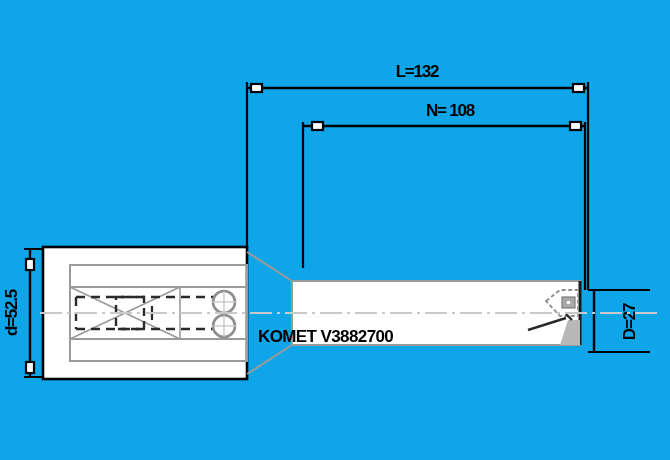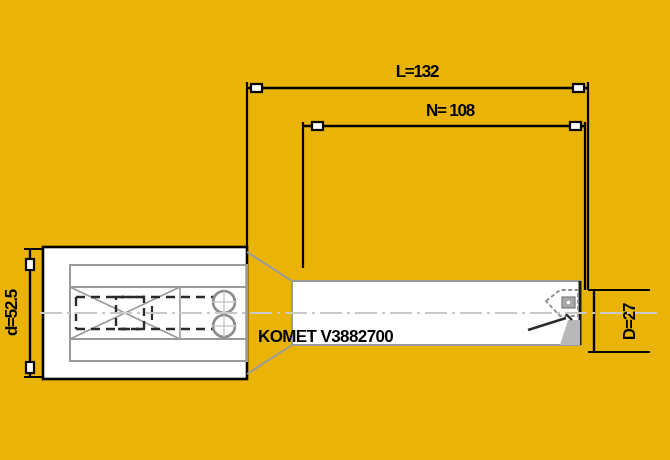--- a/index.html
+++ b/index.html
@@ -4,21 +4,21 @@
 <style>
   html, body {
     margin: 0;
     padding: 0;
     background: #ffffff;
   }
   #canvas {
     position: relative;
     width: 670px;
     height: 460px;
-    background: #eab308;
+    background: #0ea5e9;
     font-family: "Liberation Sans", sans-serif;
     overflow: hidden;
   }
   svg#drawing {
     position: absolute;
     left: 0;
     top: 0;
     width: 670px;
     height: 460px;
   }

